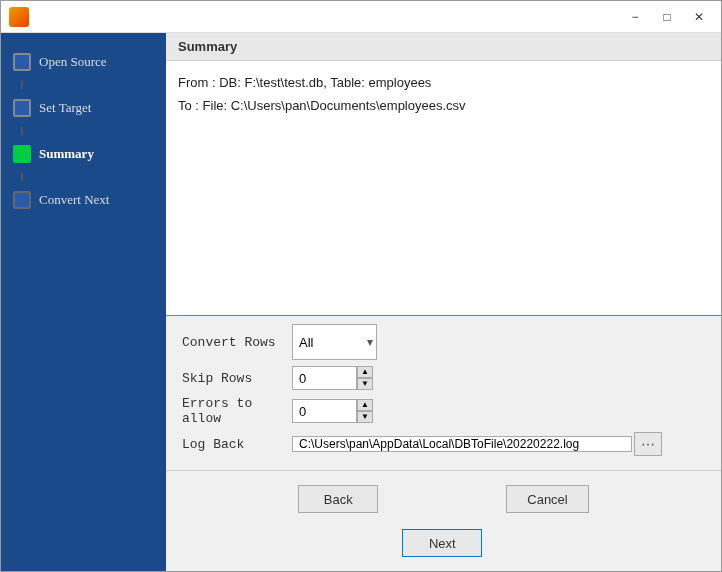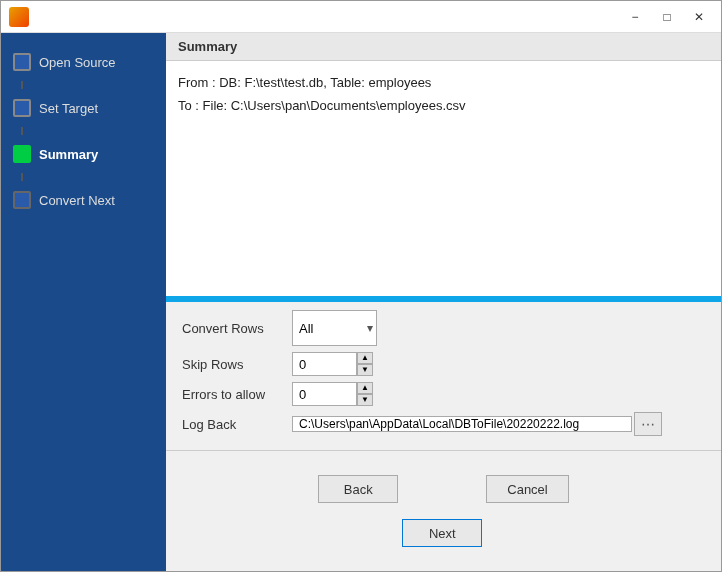--- a/index.html
+++ b/index.html
@@ -80,20 +80,21 @@
       padding: 10px 0;
     }
 
     .sidebar-item {
       display: flex;
       align-items: center;
       padding: 10px 12px;
       cursor: pointer;
       color: #ccc;
       gap: 8px;
+      font-family: Liberation Serif, serif;
     }
 
     .sidebar-item.active {
       color: #fff;
     }
 
     .sidebar-item .step-indicator {
       width: 18px;
       height: 18px;
       border: 2px solid #666;
@@ -148,21 +149,21 @@
       color: #333;
     }
 
     .summary-content {
       background: #fff;
       margin: 0;
       flex: 1;
       padding: 10px 12px;
       font-size: 13px;
       color: #222;
-      border-bottom: 6px solid #0ea5e9;
+      border-bottom: 1px solid #0ea5e9;
       overflow-y: auto;
     }
 
     .summary-line {
       line-height: 1.8;
     }
 
     
     .form-section {
       background: #f0f0f0;
@@ -174,20 +175,21 @@
       display: flex;
       align-items: center;
       margin-bottom: 6px;
     }
 
     .form-label {
       width: 110px;
       font-size: 13px;
       color: #333;
       flex-shrink: 0;
+      font-family: Liberation Mono, monospace;
     }
 
     .form-control {
       height: 36px;
       border: 1px solid #aaa;
       background: #fff;
       padding: 2px 6px;
       font-size: 13px;
       outline: none;
     }
@@ -263,24 +265,24 @@
       justify-content: center;
       font-size: 14px;
       color: #555;
       margin-left: 2px;
     }
 
     
     .bottom-bar {
       background: #f0f0f0;
       border-top: 1px solid #ccc;
-      padding: 24px 16px;
+      padding: 14px 16px;
       display: flex;
       justify-content: center;
-      gap: 4px;
+      gap: 24px;
       flex-shrink: 0;
     }
 
     .btn {
       height: 28px;
       min-width: 80px;
       padding: 0 20px;
       font-size: 13px;
       cursor: pointer;
       border: 1px solid #aaa;

